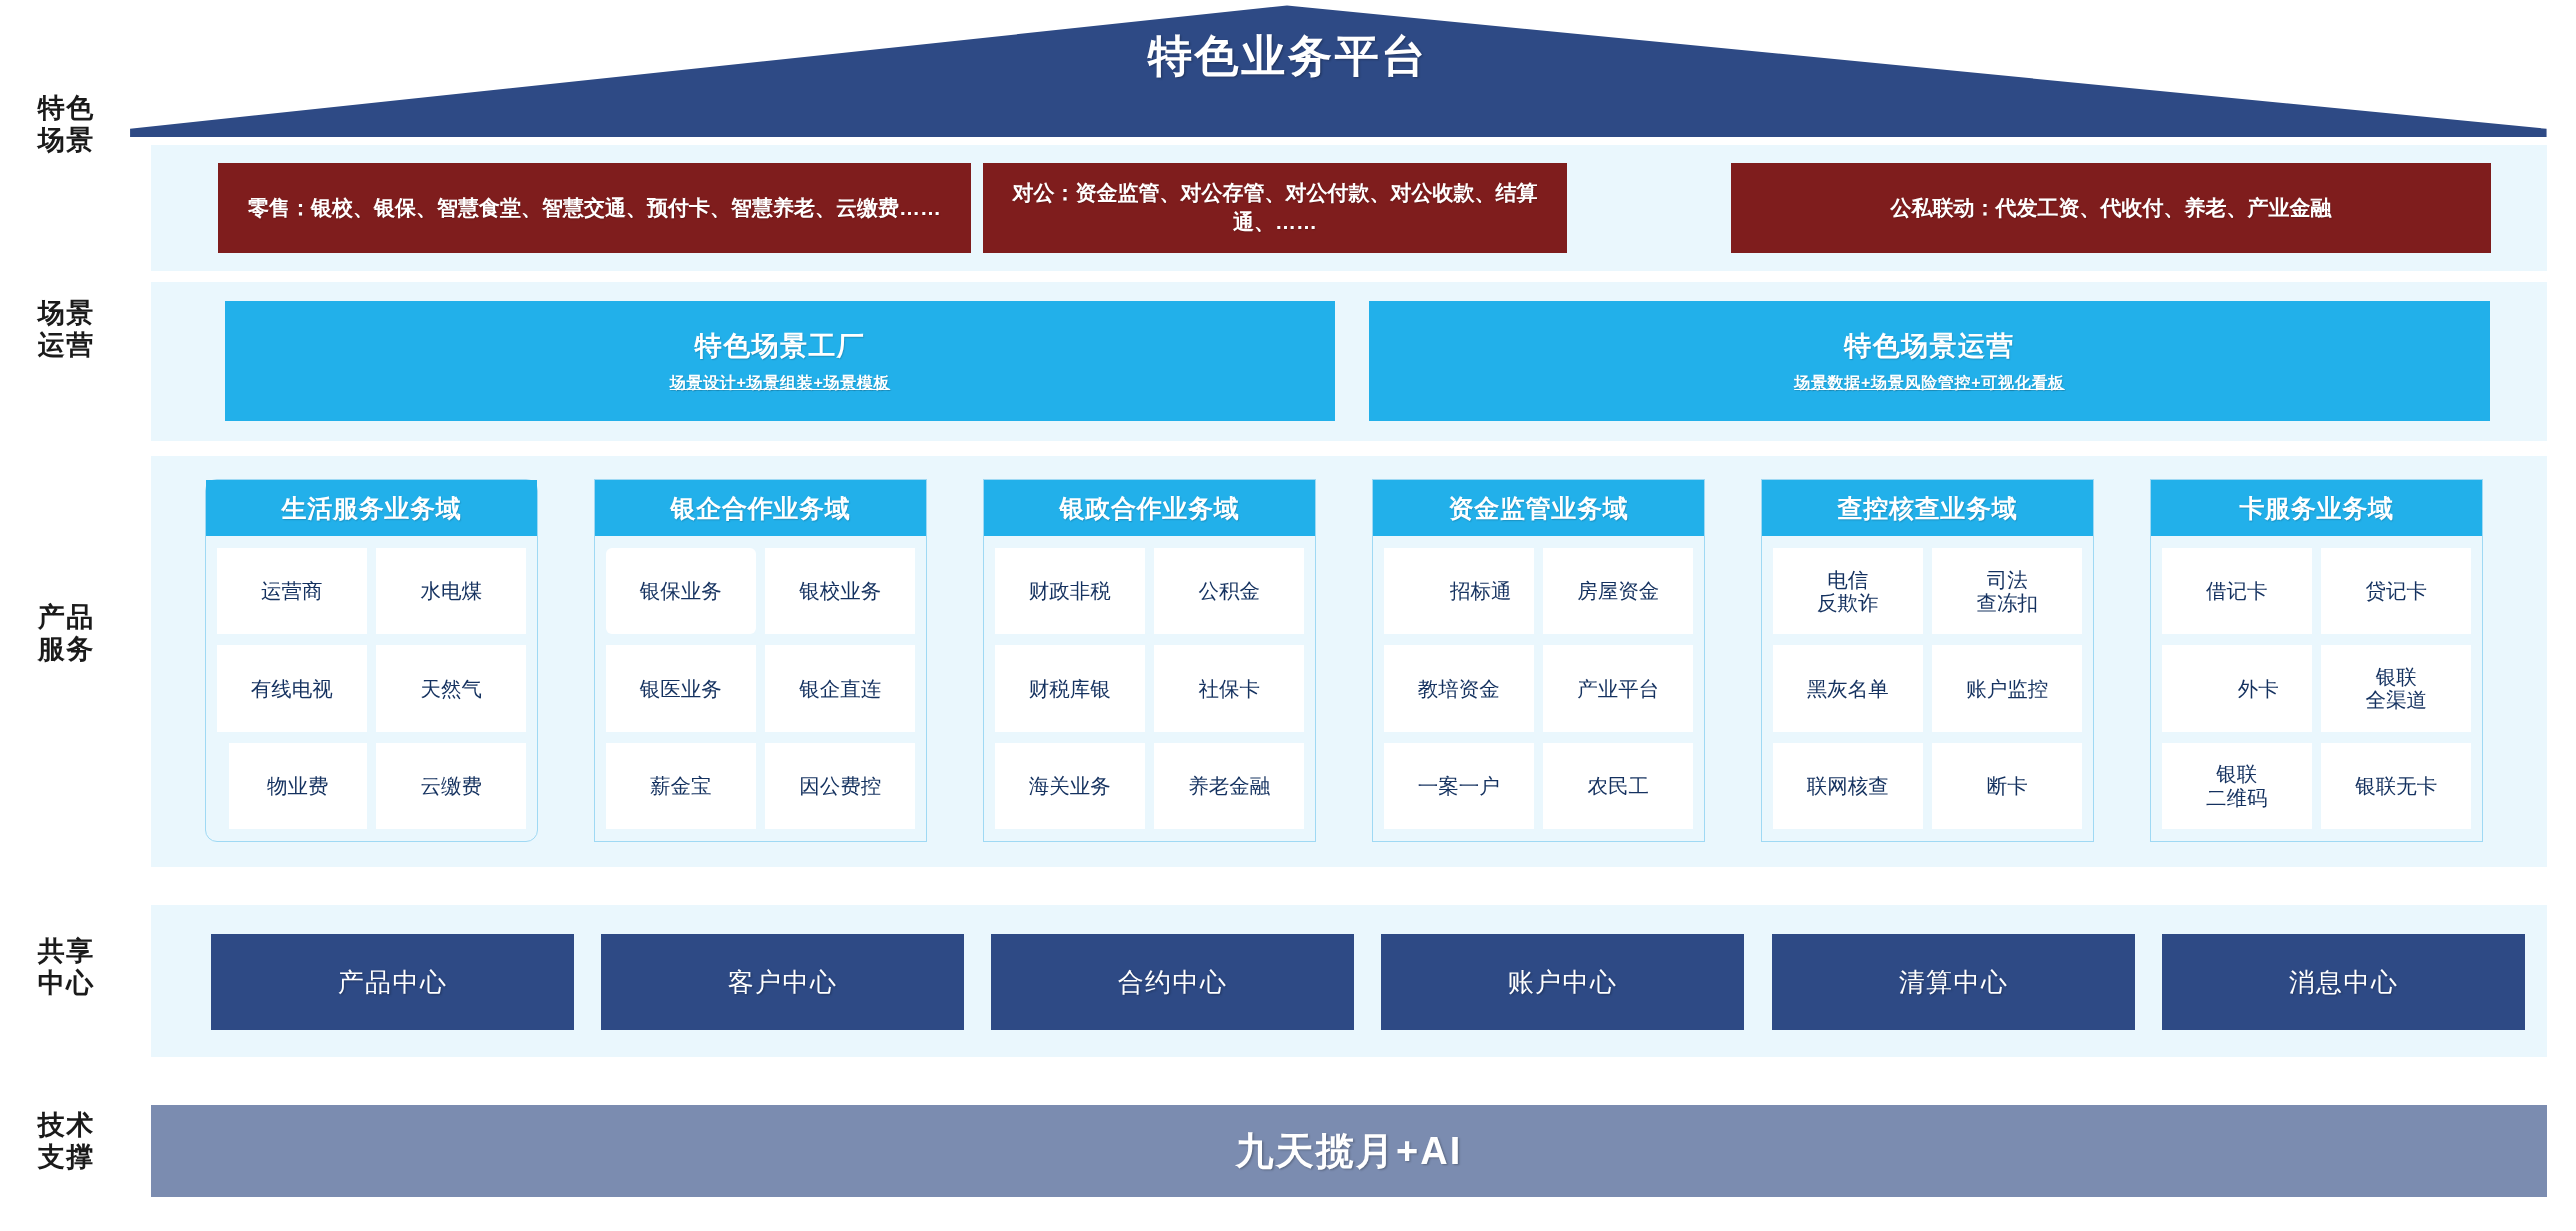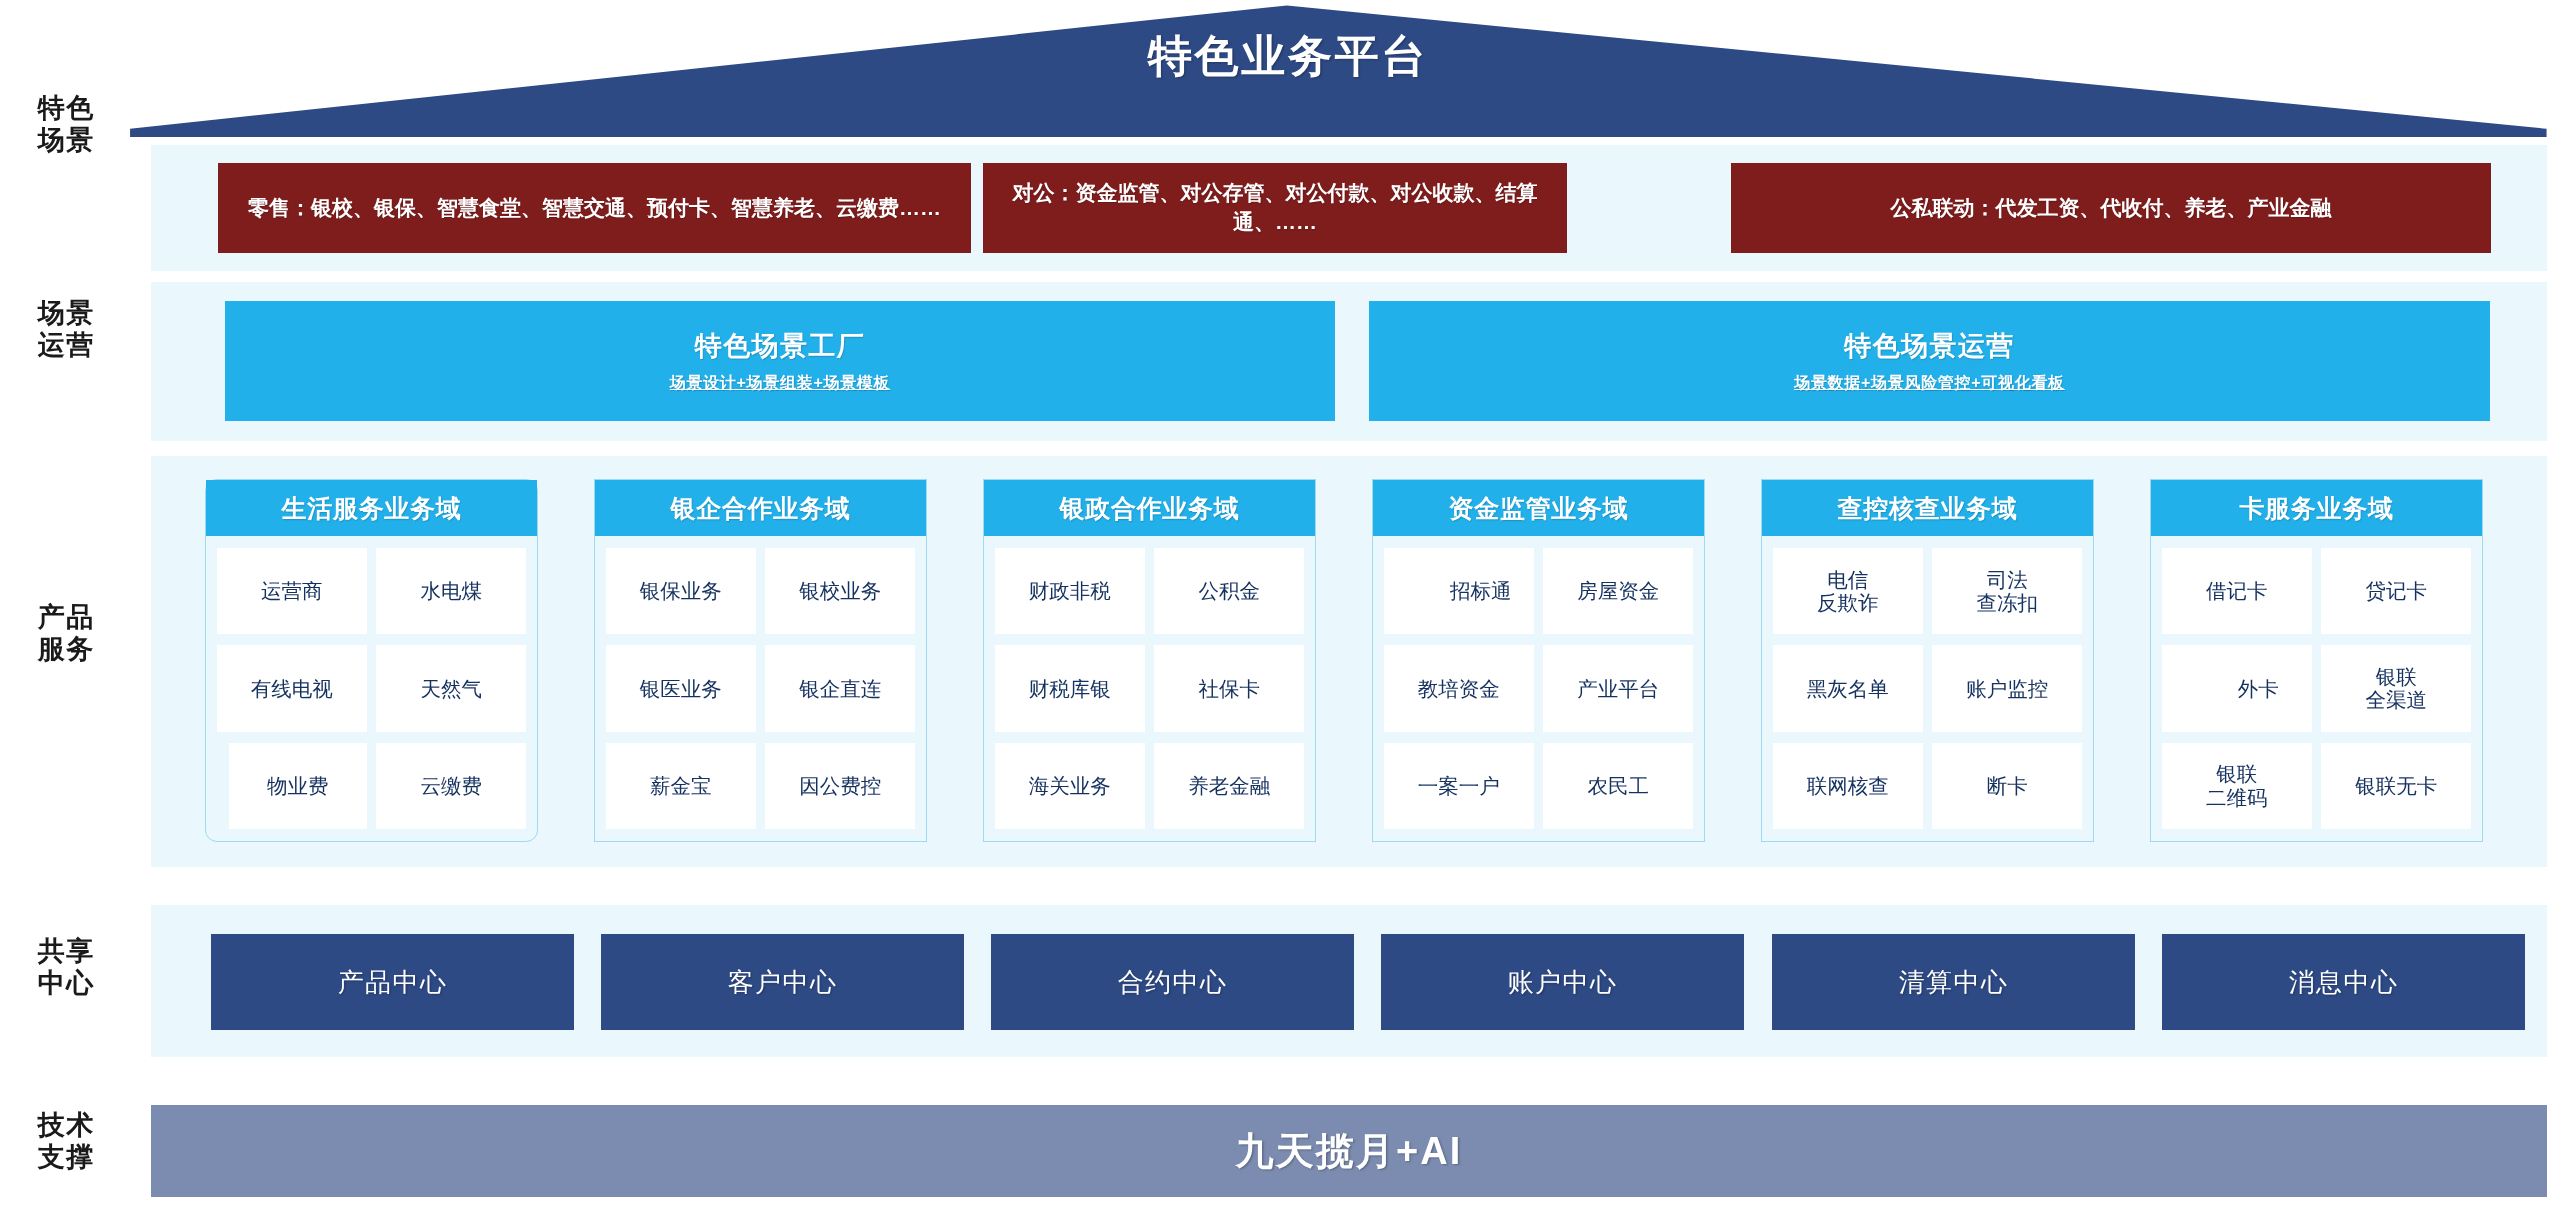--- a/index.html
+++ b/index.html
@@ -140,21 +140,21 @@
       <div class="cell" style="white-space: pre-line;">有线电视</div>
       <div class="cell" style="white-space: pre-line;">天然气</div>
       <div class="cell" style="white-space: pre-line; margin-left: 12px;">物业费</div>
       <div class="cell" style="white-space: pre-line;">云缴费</div>
     </div>
   </div>
 
   <div class="domain" style="left:594px;">
     <div class="domain-head">银企合作业务域</div>
     <div class="domain-grid">
-      <div class="cell" style="white-space: pre-line;">银保业务</div>
+      <div class="cell" style="white-space: pre-line; border-radius: 6px;">银保业务</div>
       <div class="cell" style="white-space: pre-line;">银校业务</div>
       <div class="cell" style="white-space: pre-line;">银医业务</div>
       <div class="cell" style="white-space: pre-line;">银企直连</div>
       <div class="cell" style="white-space: pre-line;">薪金宝</div>
       <div class="cell" style="white-space: pre-line;">因公费控</div>
     </div>
   </div>
 
   <div class="domain" style="left:983px;">
     <div class="domain-head">银政合作业务域</div>

